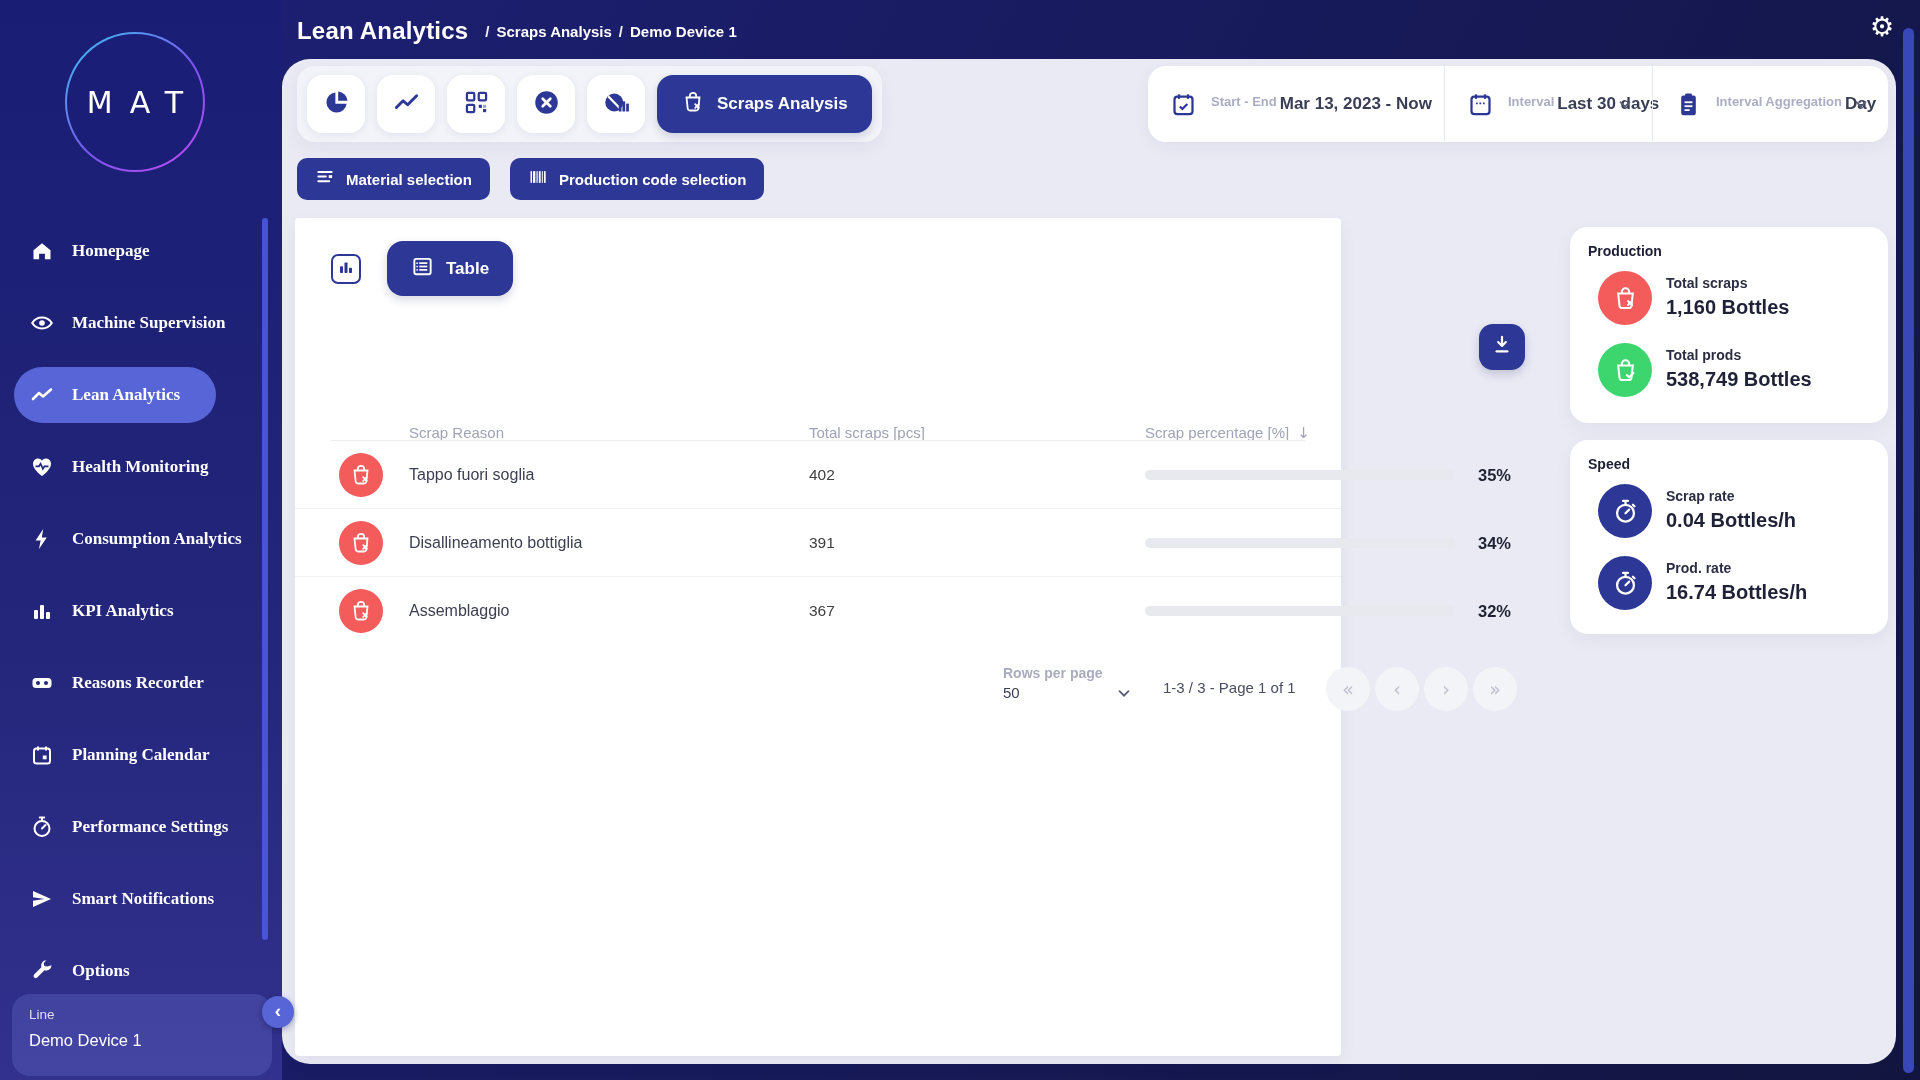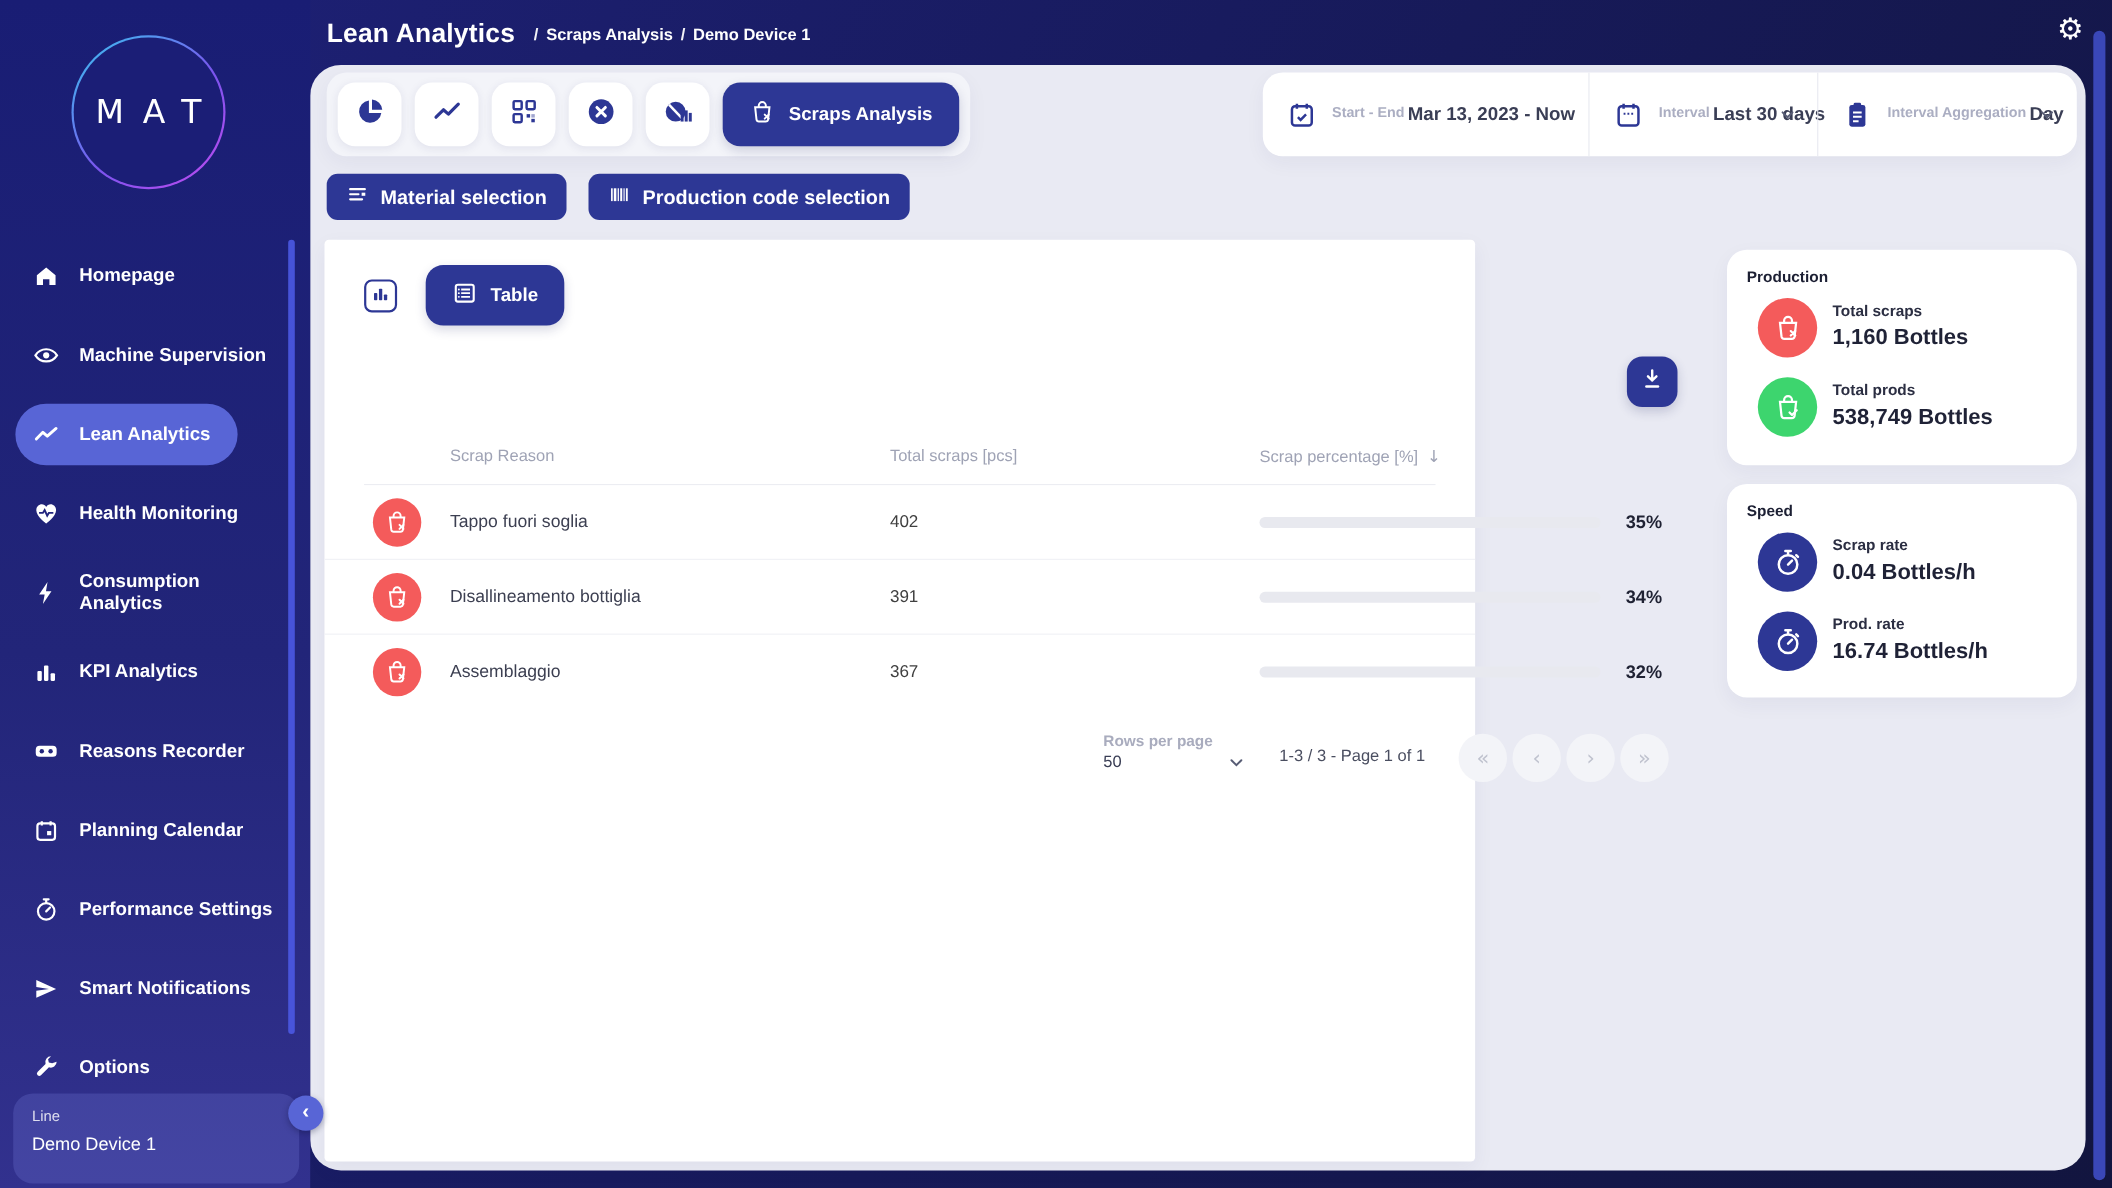--- a/index.html
+++ b/index.html
@@ -21,21 +21,21 @@
   .page-scrollbar{position:absolute;left:1903px;top:28px;width:11px;height:1045px;border-radius:6px;background:#3A47B8;}
   
   .sidebar{position:absolute;left:0;top:0;width:282px;height:1080px;
     background:linear-gradient(180deg,#191D74 0%,#222579 55%,#32318E 100%);z-index:10;}
   .logo{position:absolute;left:65px;top:32px;width:140px;height:140px;border-radius:50%;padding:2px;
     background:linear-gradient(140deg,#38C6F0 0%,#7A55EE 55%,#C44AF0 100%);}
   .logo .inner{width:100%;height:100%;border-radius:50%;background:#1B1E76;
     display:flex;align-items:center;justify-content:center;}
   .logo .txt{color:#fff;font-size:30px;font-weight:400;letter-spacing:17px;padding-left:17px;
     font-family:"DejaVu Sans",sans-serif;}
-  .nav-item{position:absolute;left:0;width:252px;height:72px;cursor:pointer;}
+  .nav-item{position:absolute;left:0;width:252px;height:72px;cursor:pointer;font-family:Liberation Serif, serif;}
   .nav-item .pill{position:absolute;left:14px;right:36px;top:8px;bottom:8px;border-radius:28px;background:#5865D6;}
   .nav-icon{position:absolute;left:30px;top:50%;transform:translateY(-50%);width:24px;height:24px;color:#fff;}
   .nav-icon svg{width:24px;height:24px;display:block;}
   .nav-label{position:absolute;left:72px;top:50%;transform:translateY(-50%);width:176px;
     color:#fff;font-size:17px;font-weight:700;line-height:1.2;}
   .side-scrollbar{position:absolute;left:262px;top:218px;width:6px;height:722px;border-radius:3px;background:#4B59E3;opacity:.9;}
   .device-card{position:absolute;left:12px;top:994px;width:260px;height:82px;border-radius:18px;
     background:rgba(133,142,235,.22);padding:13px 17px;cursor:pointer;}
   .device-card .dlabel{color:rgba(255,255,255,.82);font-size:13.5px;}
   .device-card .dname{color:#fff;font-size:16.5px;margin-top:9px;}
@@ -62,36 +62,36 @@
   .ficon svg{width:27px;height:27px;}
   .ftext{display:flex;flex-direction:row;gap:3px;min-width:0;}
   .flabel{font-size:13px;color:#ABAEC2;font-weight:600;white-space:nowrap;}
   .fvalue{font-size:17px;color:#3A3E55;font-weight:600;white-space:nowrap;}
   .fchev{margin-left:auto;margin-right:18px;width:18px;height:18px;color:#585D75;flex:none;}
   .fchev svg{width:18px;height:18px;}
   .selection-row{position:absolute;left:15px;top:99px;display:flex;gap:20px;}
   .sel-btn{height:42px;border-radius:10px;background:#2D3795;color:#fff;display:flex;align-items:center;
     gap:11px;padding:0 18px;cursor:pointer;}
   .sel-btn svg{width:20px;height:20px;}
-  .sel-btn .lbl{font-size:18px;font-weight:700;}
+  .sel-btn .lbl{font-size:15px;font-weight:700;}
   
   .main-card{position:absolute;left:13px;top:159px;width:1046px;height:838px;border-radius:4px;background:#fff;
     box-shadow:0 6px 18px rgba(34,38,98,.05);}
   .chartview-btn{position:absolute;left:36px;top:36px;width:30px;height:30px;border:2px solid #2D3795;
     border-radius:7px;color:#2D3795;display:flex;align-items:center;justify-content:center;cursor:pointer;}
   .chartview-btn svg{width:18px;height:18px;}
   .tableview-btn{position:absolute;left:92px;top:23px;height:55px;border-radius:16px;background:#2D3795;color:#fff;
     display:flex;align-items:center;gap:12px;padding:0 24px;cursor:pointer;box-shadow:0 4px 10px rgba(34,38,98,.18);}
   .tableview-btn svg{width:23px;height:23px;}
   .tableview-btn .lbl{font-size:17px;font-weight:700;}
   .download-btn{position:absolute;left:1184px;top:106px;width:46px;height:46px;border-radius:14px;background:#2D3795;
     display:flex;align-items:center;justify-content:center;cursor:pointer;box-shadow:0 4px 10px rgba(34,38,98,.2);}
   .download-btn svg{width:22px;height:22px;}
   .thead{position:absolute;top:178px;left:0;width:100%;height:40px;color:#9FA3B5;font-size:15px;}
-  .th{position:absolute;top:10px;cursor:pointer;}
+  .th{position:absolute;top:28px;cursor:pointer;}
   .th1{left:114px;} .th2{left:514px;} .th3{left:850px;}
   .sort{margin-left:8px;font-family:"DejaVu Sans",sans-serif;}
   .tdivider{position:absolute;top:222px;left:36px;right:36px;height:1px;background:#ECEDF2;}
   .trow{position:absolute;left:0;width:100%;height:68px;}
   .trow.r0{top:223px;} .trow.r1{top:291px;} .trow.r2{top:359px;}
   .trow.r0,.trow.r1{border-bottom:1px solid #F0F1F5;}
   .row-icon{position:absolute;left:44px;top:12px;width:44px;height:44px;border-radius:50%;background:#F45B5B;
     display:flex;align-items:center;justify-content:center;}
   .row-icon svg{width:24px;height:24px;}
   .td-reason{position:absolute;left:114px;top:0;line-height:68px;font-size:16px;color:#3C3F51;}

